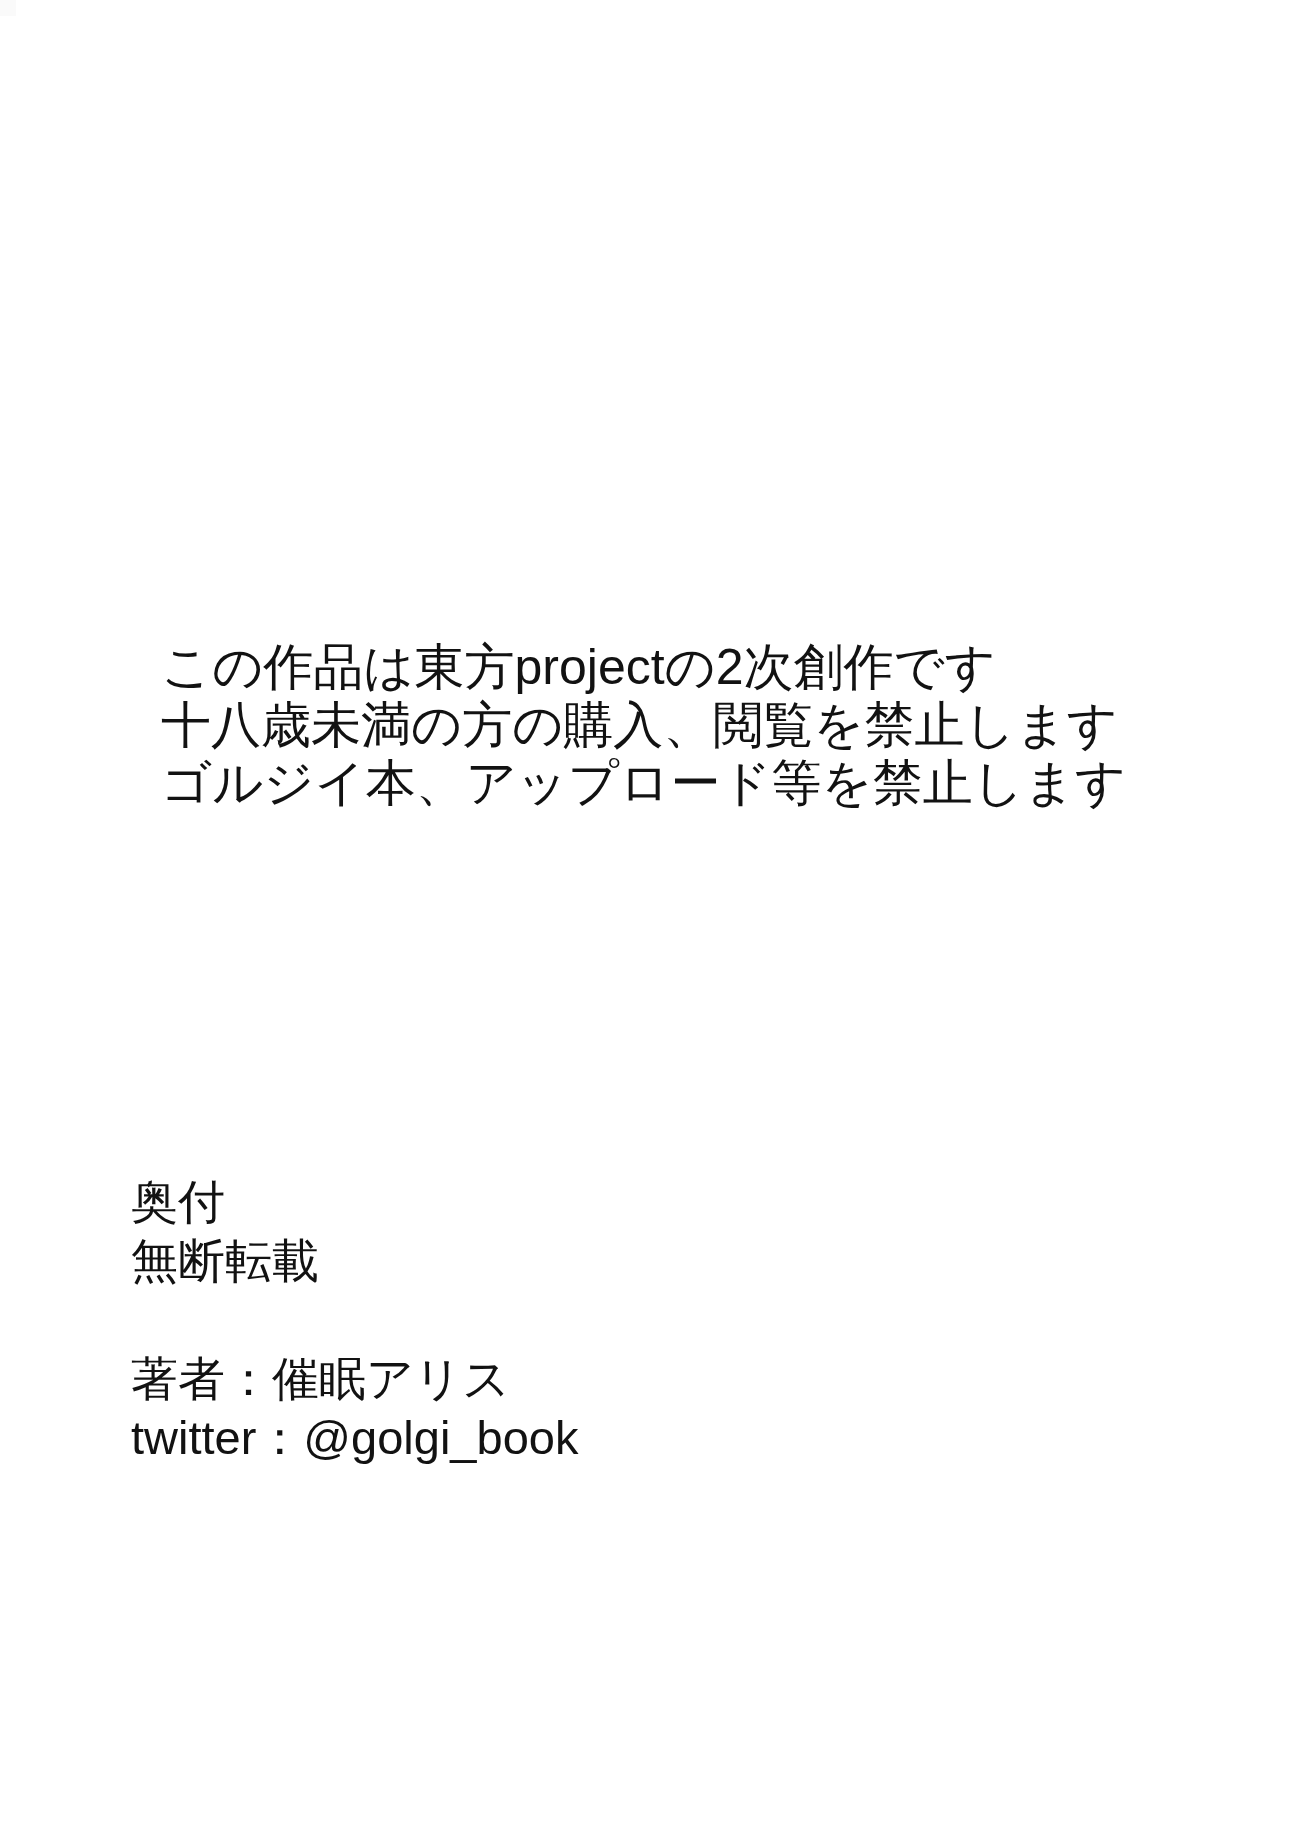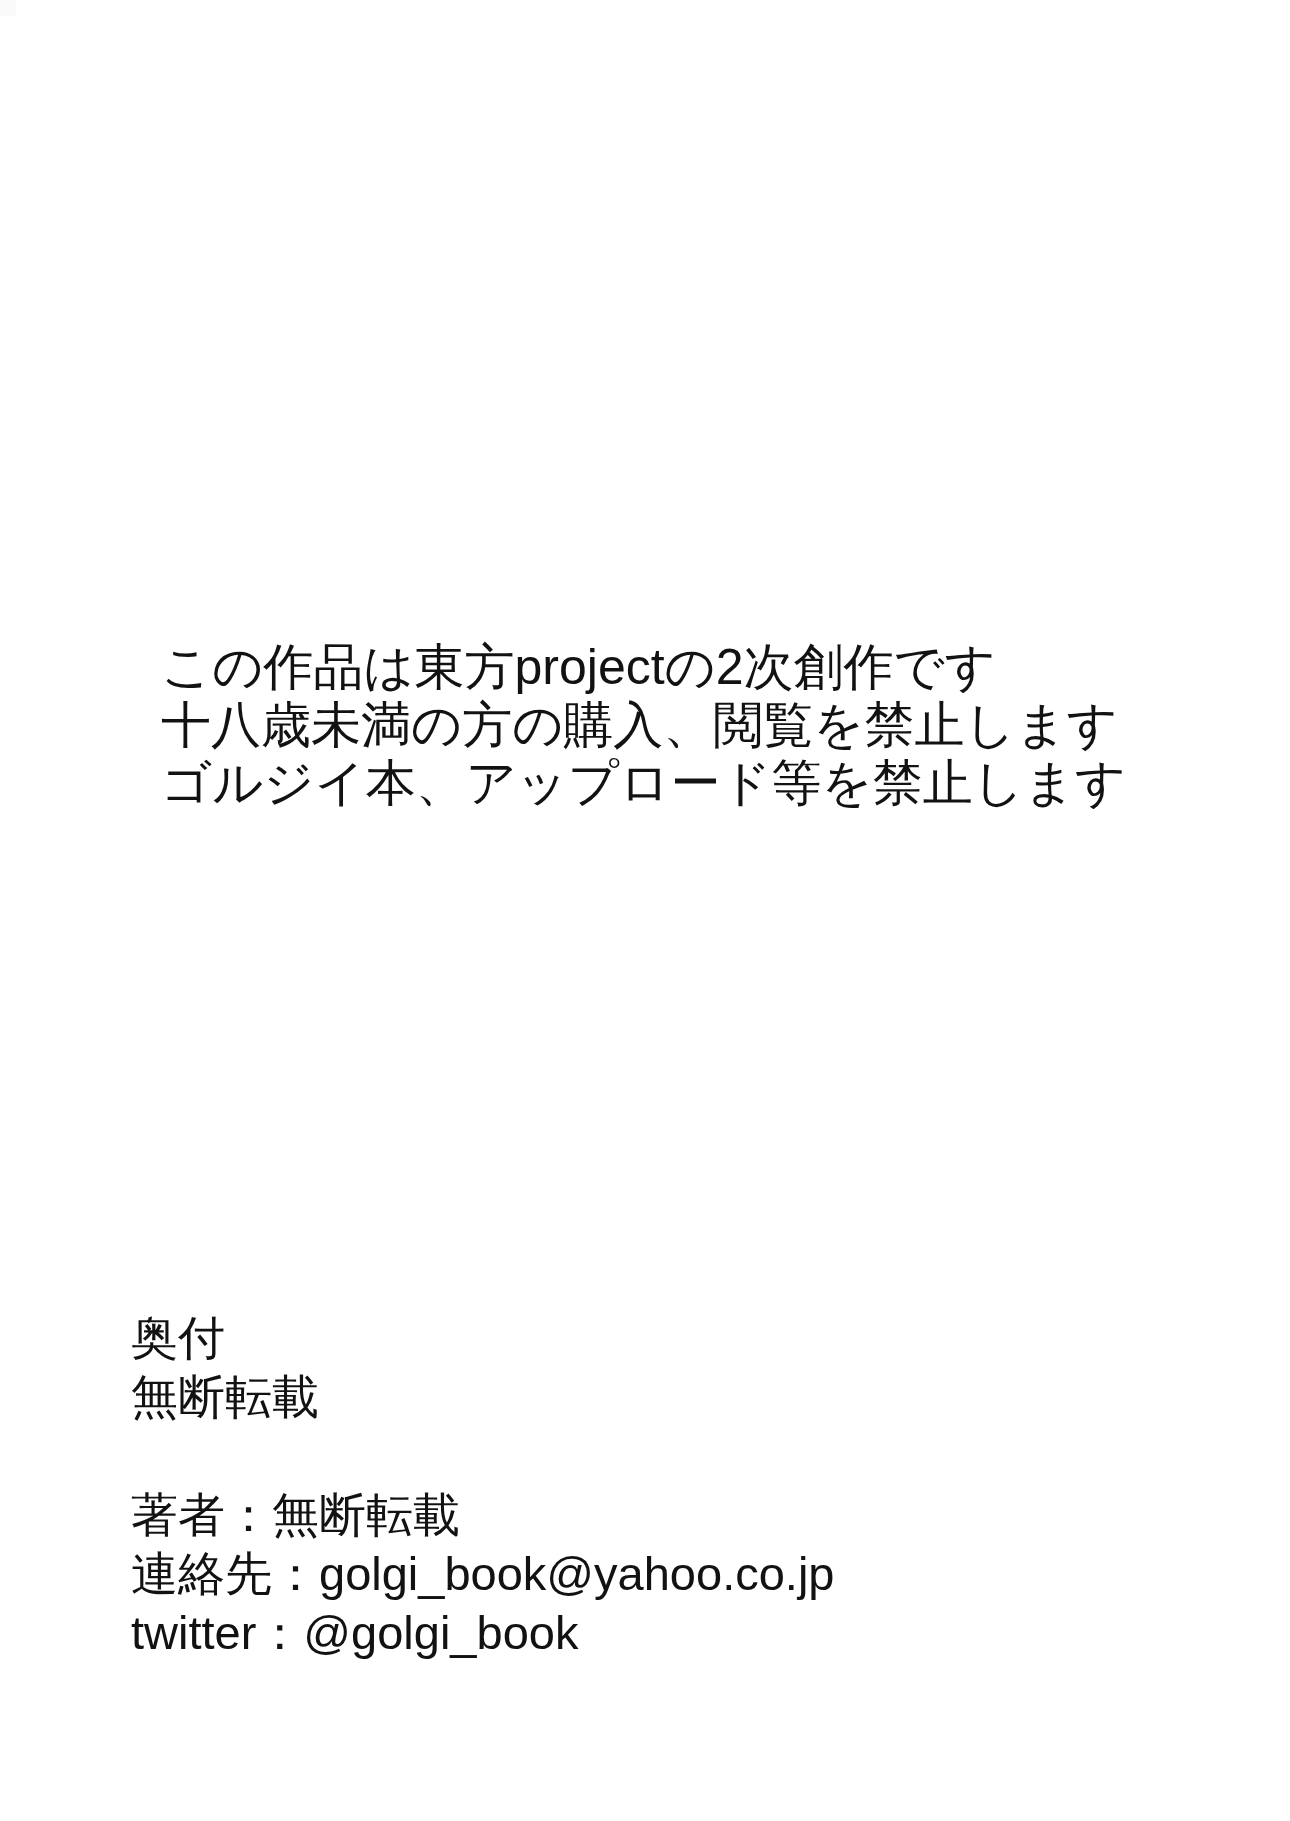--- a/index.html
+++ b/index.html
@@ -26,21 +26,21 @@
     left: 161px;
     top: 638px;
     font-size: 50px;
     line-height: 58px;
     font-weight: 500;
     letter-spacing: 0px;
   }
   .colophon {
     position: absolute;
     left: 131px;
-    top: 1308px;
+    top: 1172px;
     font-size: 47px;
     line-height: 59px;
     font-weight: 500;
   }
   .colophon .spacer {
     height: 59px;
   }
   
   .scan-artifact {
     position: absolute;
@@ -61,18 +61,17 @@
   <div class="textblock disclaimer">
     <p>この作品は東方projectの2次創作です</p>
     <p>十八歳未満の方の購入、閲覧を禁止します</p>
     <p>ゴルジイ本、アップロード等を禁止します</p>
   </div>
 
   <div class="textblock colophon">
     <p>奥付</p>
     <p>無断転載</p>
     <div class="spacer"></div>
-    <p>著者：無断転載</p>
-    <p>連絡先：golgi_book@yahoo.co.jp</p>
+    <p>著者：催眠アリス</p>
     <p>twitter：@golgi_book</p>
   </div>
 
 </div>
 
 </body></html>

